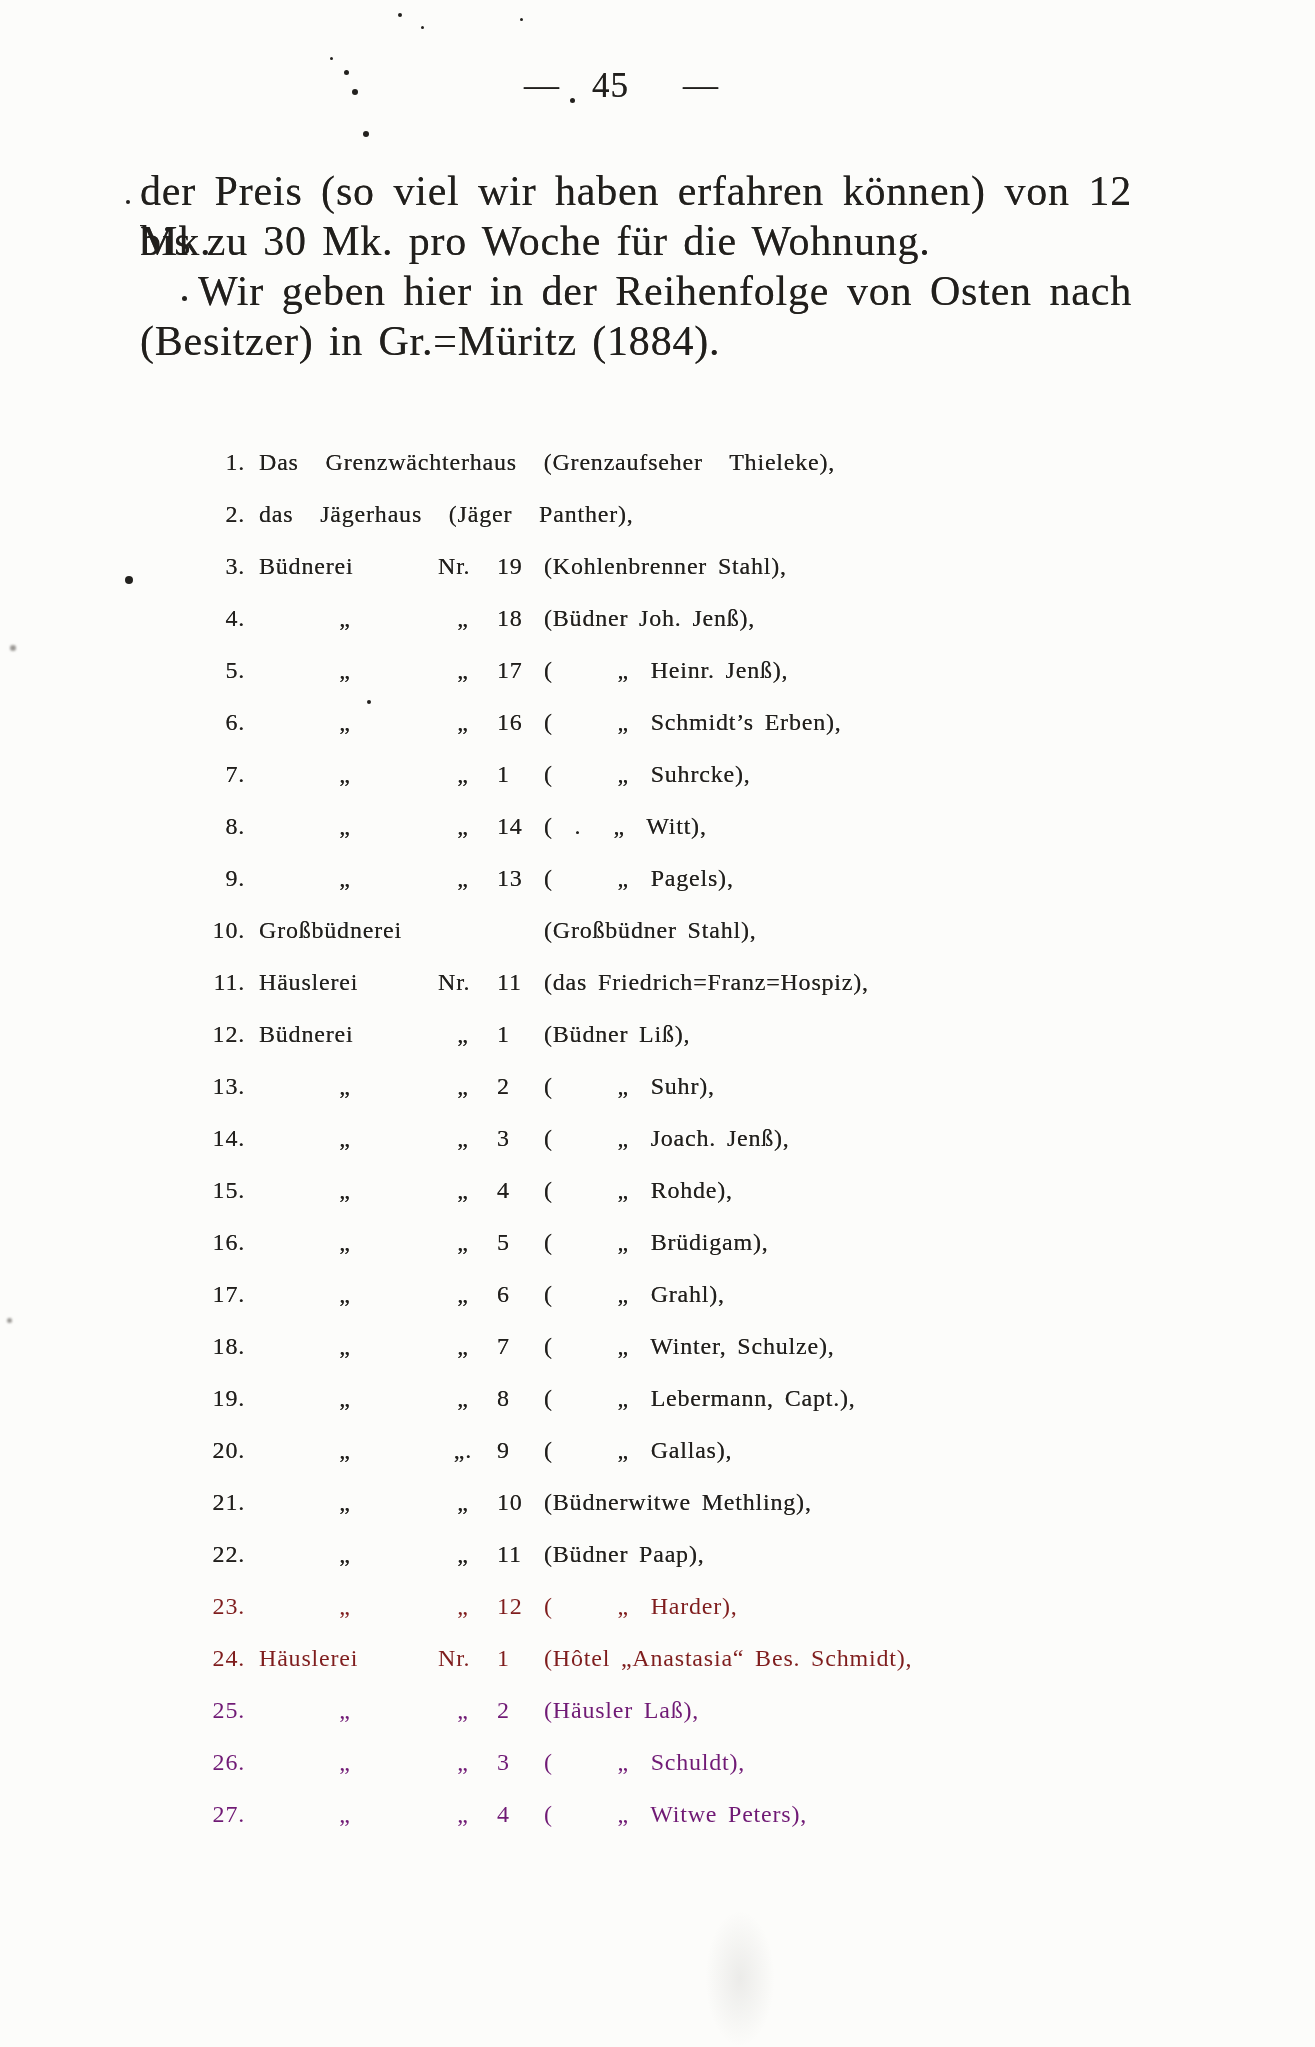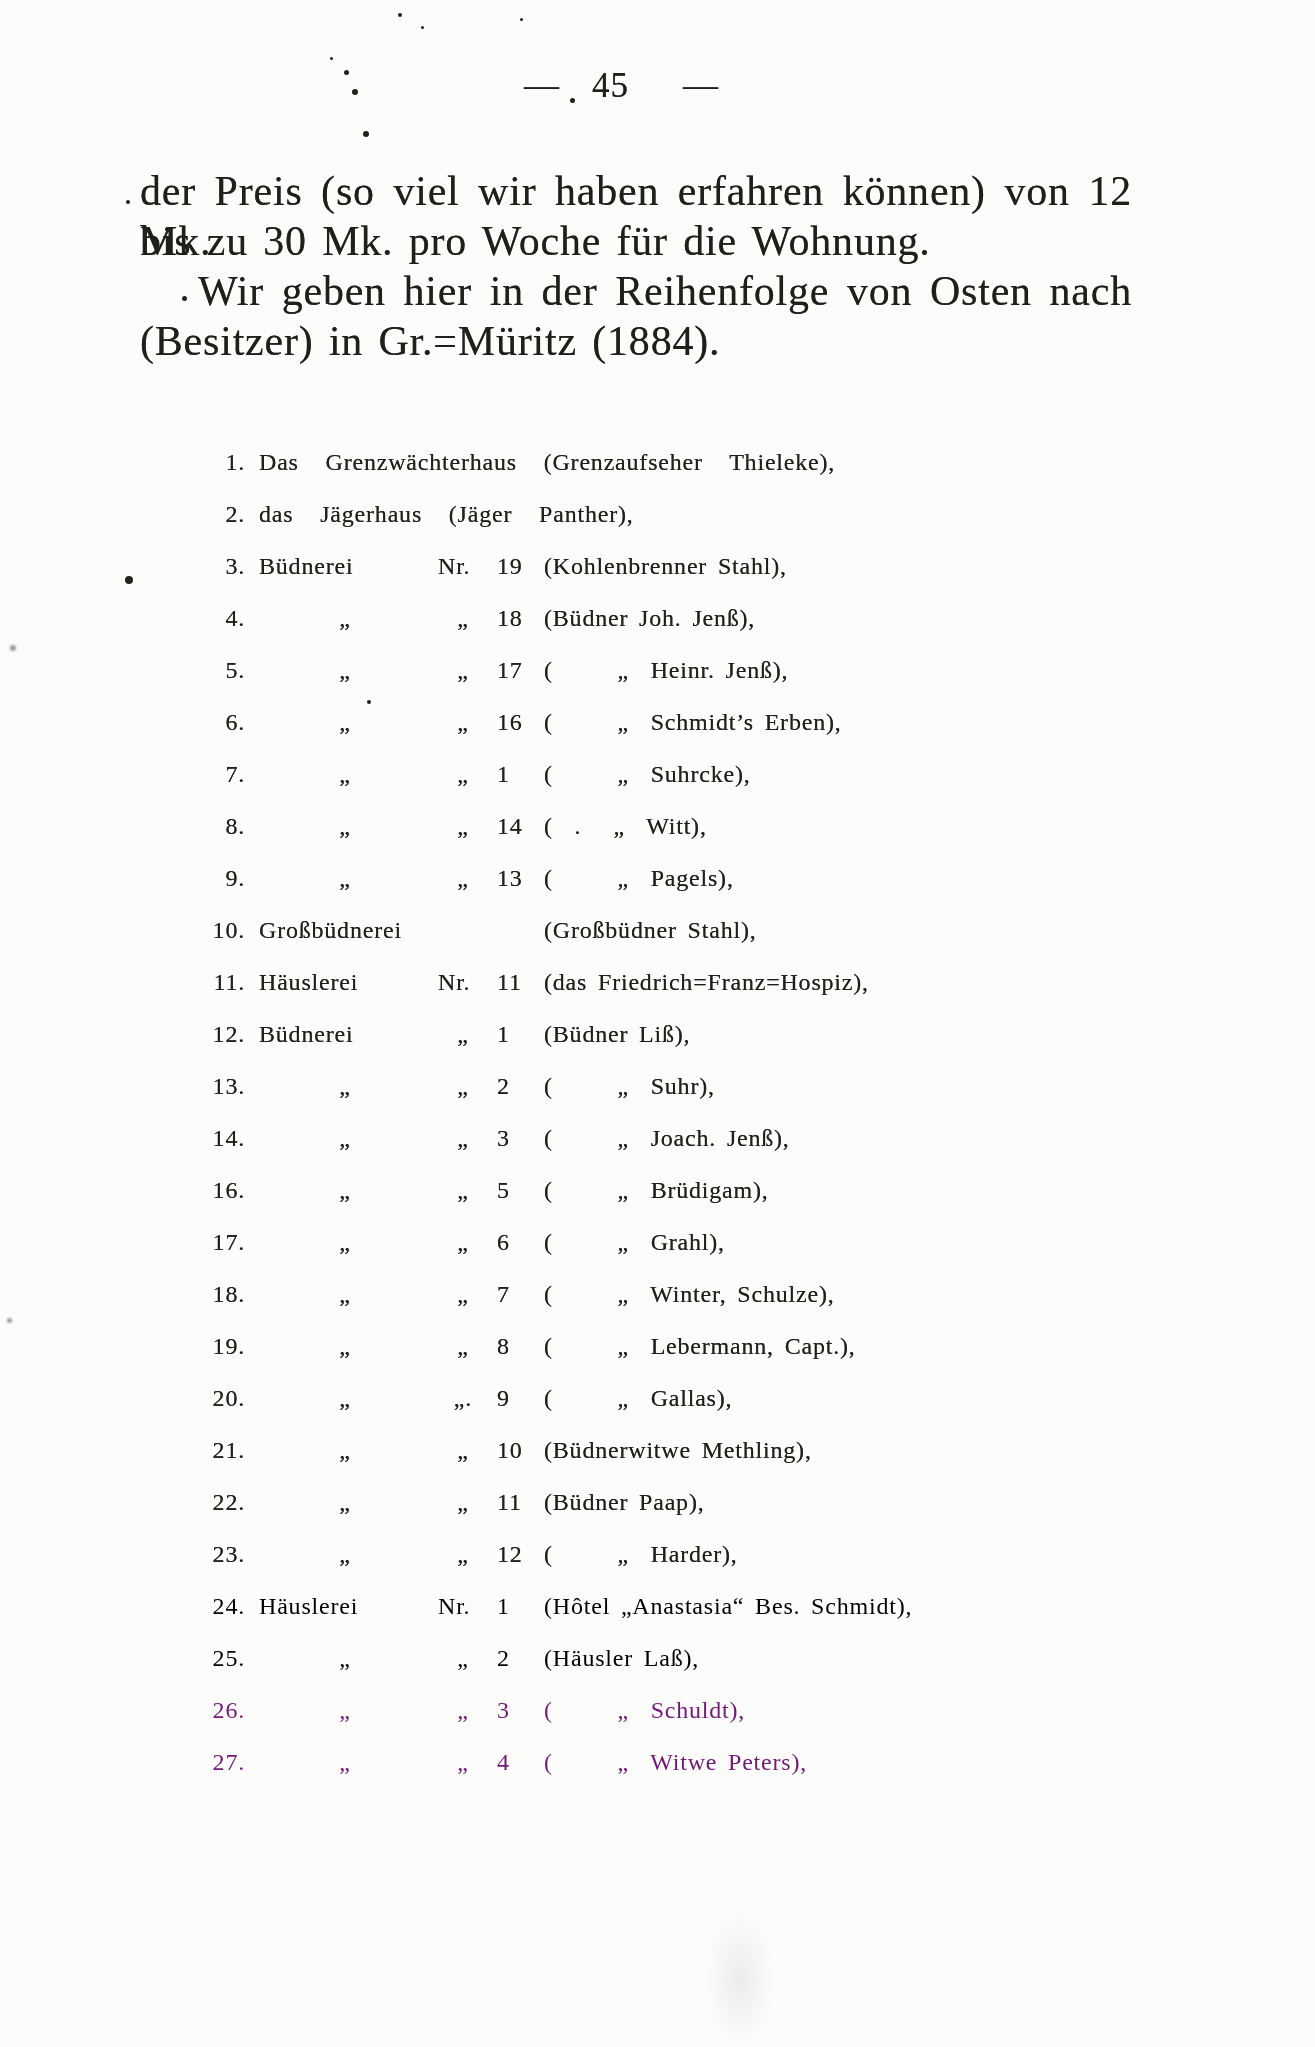--- a/index.html
+++ b/index.html
@@ -44,21 +44,21 @@
   .lrow span{display:inline-block;vertical-align:baseline;box-sizing:border-box;}
   .c1{width:145px;text-align:right;}
   .c2{width:168px;padding-left:14px;}
   .c2.dit{padding-left:0;text-align:center;text-indent:32px;}
   .c3{width:84px;padding-left:25px;}
   .c3.dit{padding-left:0;text-align:center;text-indent:16px;}
   .c4{width:33px;text-align:left;}
   .c5{padding-left:14px;white-space:pre;}
   .cfull{padding-left:14px;word-spacing:20px;white-space:pre;}
   
-  .lrow:nth-child(n+23){color:#000000;text-shadow:none;}
+  .lrow:nth-child(n+23){color:#7f1d1d;text-shadow:none;}
   .lrow:nth-child(n+25){color:#701a75;}
 
   
   .speck{position:absolute;border-radius:50%;background:#23211e;filter:blur(0.4px);}
   .speck.gray{background:#9a9894;filter:blur(1px);}
   .smudge{
     position:absolute;left:705px;top:1910px;width:70px;height:137px;
     background:radial-gradient(ellipse at center,rgba(90,88,84,0.10),rgba(90,88,84,0) 70%);
   }
 </style>
@@ -88,20 +88,21 @@
       <div class="lrow"><span class="c1">5.</span><span class="c2 dit">„</span><span class="c3 dit">„</span><span class="c4">17</span><span class="c5">(      „  Heinr. Jenß),</span></div>
       <div class="lrow"><span class="c1">6.</span><span class="c2 dit">„</span><span class="c3 dit">„</span><span class="c4">16</span><span class="c5">(      „  Schmidt’s Erben),</span></div>
       <div class="lrow"><span class="c1">7.</span><span class="c2 dit">„</span><span class="c3 dit">„</span><span class="c4">1</span><span class="c5">(      „  Suhrcke),</span></div>
       <div class="lrow"><span class="c1">8.</span><span class="c2 dit">„</span><span class="c3 dit">„</span><span class="c4">14</span><span class="c5">(  .   „  Witt),</span></div>
       <div class="lrow"><span class="c1">9.</span><span class="c2 dit">„</span><span class="c3 dit">„</span><span class="c4">13</span><span class="c5">(      „  Pagels),</span></div>
       <div class="lrow"><span class="c1">10.</span><span class="c2">Großbüdnerei</span><span class="c3"></span><span class="c4"></span><span class="c5">(Großbüdner Stahl),</span></div>
       <div class="lrow"><span class="c1">11.</span><span class="c2">Häuslerei</span><span class="c3">Nr.</span><span class="c4">11</span><span class="c5">(das Friedrich=Franz=Hospiz),</span></div>
       <div class="lrow"><span class="c1">12.</span><span class="c2">Büdnerei</span><span class="c3 dit">„</span><span class="c4">1</span><span class="c5">(Büdner Liß),</span></div>
       <div class="lrow"><span class="c1">13.</span><span class="c2 dit">„</span><span class="c3 dit">„</span><span class="c4">2</span><span class="c5">(      „  Suhr),</span></div>
       <div class="lrow"><span class="c1">14.</span><span class="c2 dit">„</span><span class="c3 dit">„</span><span class="c4">3</span><span class="c5">(      „  Joach. Jenß),</span></div>
+      <div class="lrow"><span class="c1">15.</span><span class="c2 dit">„</span><span class="c3 dit">„</span><span class="c4">4</span><span class="c5">(      „  Rohde),</span></div>
       <div class="lrow"><span class="c1">16.</span><span class="c2 dit">„</span><span class="c3 dit">„</span><span class="c4">5</span><span class="c5">(      „  Brüdigam),</span></div>
       <div class="lrow"><span class="c1">17.</span><span class="c2 dit">„</span><span class="c3 dit">„</span><span class="c4">6</span><span class="c5">(      „  Grahl),</span></div>
       <div class="lrow"><span class="c1">18.</span><span class="c2 dit">„</span><span class="c3 dit">„</span><span class="c4">7</span><span class="c5">(      „  Winter, Schulze),</span></div>
       <div class="lrow"><span class="c1">19.</span><span class="c2 dit">„</span><span class="c3 dit">„</span><span class="c4">8</span><span class="c5">(      „  Lebermann, Capt.),</span></div>
       <div class="lrow"><span class="c1">20.</span><span class="c2 dit">„</span><span class="c3 dit">„.</span><span class="c4">9</span><span class="c5">(      „  Gallas),</span></div>
       <div class="lrow"><span class="c1">21.</span><span class="c2 dit">„</span><span class="c3 dit">„</span><span class="c4">10</span><span class="c5">(Büdnerwitwe Methling),</span></div>
       <div class="lrow"><span class="c1">22.</span><span class="c2 dit">„</span><span class="c3 dit">„</span><span class="c4">11</span><span class="c5">(Büdner Paap),</span></div>
       <div class="lrow"><span class="c1">23.</span><span class="c2 dit">„</span><span class="c3 dit">„</span><span class="c4">12</span><span class="c5">(      „  Harder),</span></div>
       <div class="lrow"><span class="c1">24.</span><span class="c2">Häuslerei</span><span class="c3">Nr.</span><span class="c4">1</span><span class="c5">(Hôtel „Anastasia“ Bes. Schmidt),</span></div>
       <div class="lrow"><span class="c1">25.</span><span class="c2 dit">„</span><span class="c3 dit">„</span><span class="c4">2</span><span class="c5">(Häusler Laß),</span></div>

